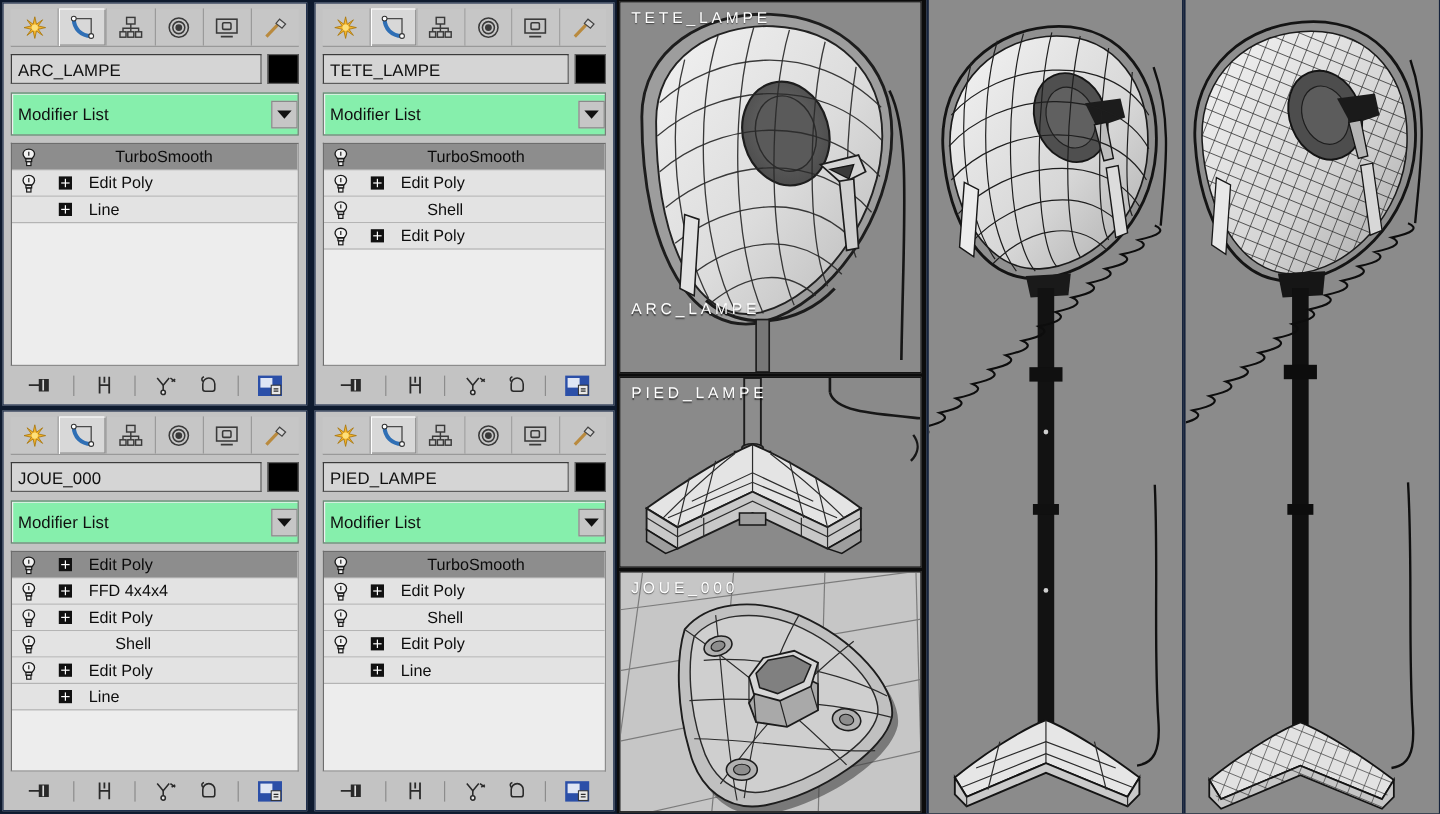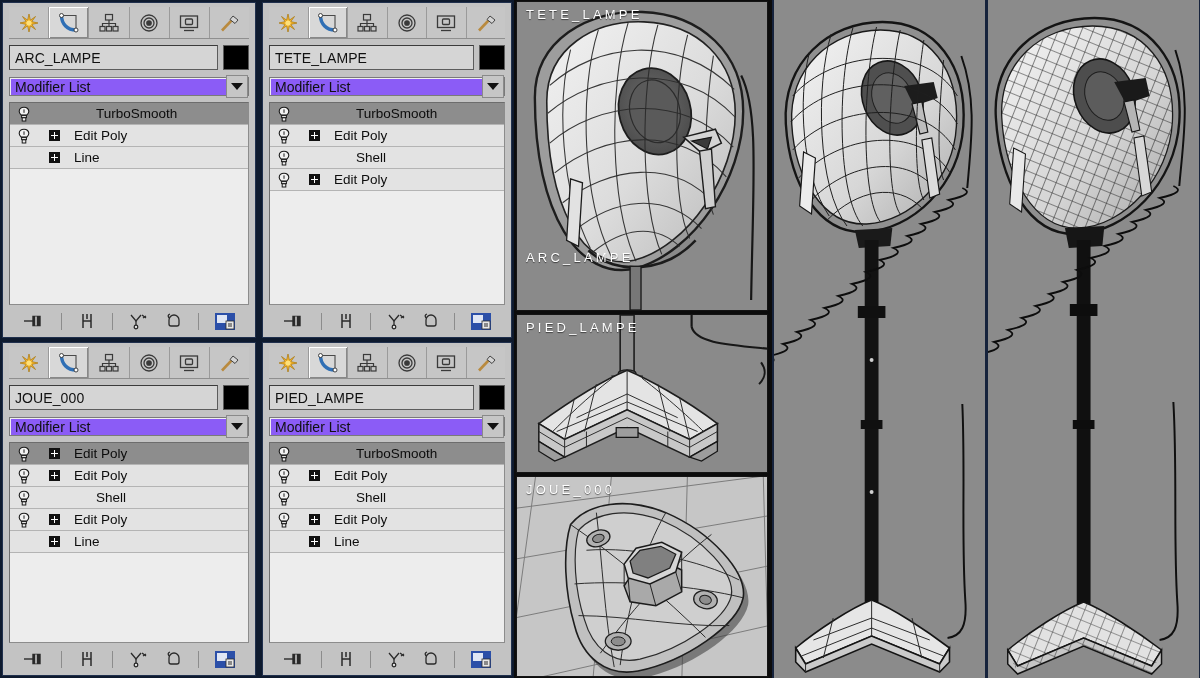--- a/index.html
+++ b/index.html
@@ -32,21 +32,21 @@
 
   
   .namerow { display:flex; gap:5px; align-items:stretch; height:25px; margin-bottom:7px; }
   .namefield { flex:1; background:#d5d5d5; border:1px solid #5c5c5c;
                border-top-color:#3b3b3b; border-left-color:#3b3b3b;
                font-size:14px; color:#101010; display:flex; align-items:center;
                padding-left:5px; letter-spacing:0.1px; }
   .swatch { width:26px; background:#000; border:1px solid #5c5c5c; }
 
   
-  .combo { height:19px; background:#8b5cf6; border:1px solid #7a7a7a;
+  .combo { height:36px; background:#86efac; border:1px solid #7a7a7a;
            display:flex; align-items:center; justify-content:space-between;
            font-size:14px; color:#101010; padding-left:5px; margin-bottom:6px;
            box-shadow: inset 1px 1px 0 #efefef; }
   .combo .arrow { width:22px; height:23px; background:#c6c6c6; border:1px solid #8a8a8a;
                   display:flex; align-items:center; justify-content:center; margin:0 0 0 2px; }
   .combo .arrow i { display:block; width:0;height:0;
                     border-left:6px solid transparent; border-right:6px solid transparent;
                     border-top:7px solid #111; }
 
   
@@ -506,20 +506,34 @@
                 <path d="M7 1.2 C3.9 1.2 2.2 3.3 2.2 5.4 C2.2 7 3.4 8.2 4.2 9.1 L9.8 9.1 C10.6 8.2 11.8 7 11.8 5.4 C11.8 3.3 10.1 1.2 7 1.2 Z" fill="#f2f2f2" stroke="#1a1a1a" stroke-width="1.1"></path>
                 <rect x="4.6" y="9.4" width="4.8" height="2.2" fill="#e2e2e2" stroke="#1a1a1a" stroke-width="1"></rect>
                 <rect x="5.2" y="11.8" width="3.6" height="3.2" fill="#efefef" stroke="#1a1a1a" stroke-width="1"></rect>
                 <path d="M7 3.4 v3.4" stroke="#1a1a1a" stroke-width="1"></path>
               </svg>
             </span>
             <span class="plusslot">
               <i class="plusbox"></i>
             </span>
             <span class="mlabel">Edit Poly</span>
+          </div>
+          <div class="mrow">
+            <span class="bulbslot">
+              <svg width="14" height="16" viewBox="0 0 14 16">
+                <path d="M7 1.2 C3.9 1.2 2.2 3.3 2.2 5.4 C2.2 7 3.4 8.2 4.2 9.1 L9.8 9.1 C10.6 8.2 11.8 7 11.8 5.4 C11.8 3.3 10.1 1.2 7 1.2 Z" fill="#f2f2f2" stroke="#1a1a1a" stroke-width="1.1"></path>
+                <rect x="4.6" y="9.4" width="4.8" height="2.2" fill="#e2e2e2" stroke="#1a1a1a" stroke-width="1"></rect>
+                <rect x="5.2" y="11.8" width="3.6" height="3.2" fill="#efefef" stroke="#1a1a1a" stroke-width="1"></rect>
+                <path d="M7 3.4 v3.4" stroke="#1a1a1a" stroke-width="1"></path>
+              </svg>
+            </span>
+            <span class="plusslot">
+              <i class="plusbox"></i>
+            </span>
+            <span class="mlabel">FFD 4x4x4</span>
           </div>
           <div class="mrow">
             <span class="bulbslot">
               <svg width="14" height="16" viewBox="0 0 14 16">
                 <path d="M7 1.2 C3.9 1.2 2.2 3.3 2.2 5.4 C2.2 7 3.4 8.2 4.2 9.1 L9.8 9.1 C10.6 8.2 11.8 7 11.8 5.4 C11.8 3.3 10.1 1.2 7 1.2 Z" fill="#f2f2f2" stroke="#1a1a1a" stroke-width="1.1"></path>
                 <rect x="4.6" y="9.4" width="4.8" height="2.2" fill="#e2e2e2" stroke="#1a1a1a" stroke-width="1"></rect>
                 <rect x="5.2" y="11.8" width="3.6" height="3.2" fill="#efefef" stroke="#1a1a1a" stroke-width="1"></rect>
                 <path d="M7 3.4 v3.4" stroke="#1a1a1a" stroke-width="1"></path>
               </svg>
             </span>

